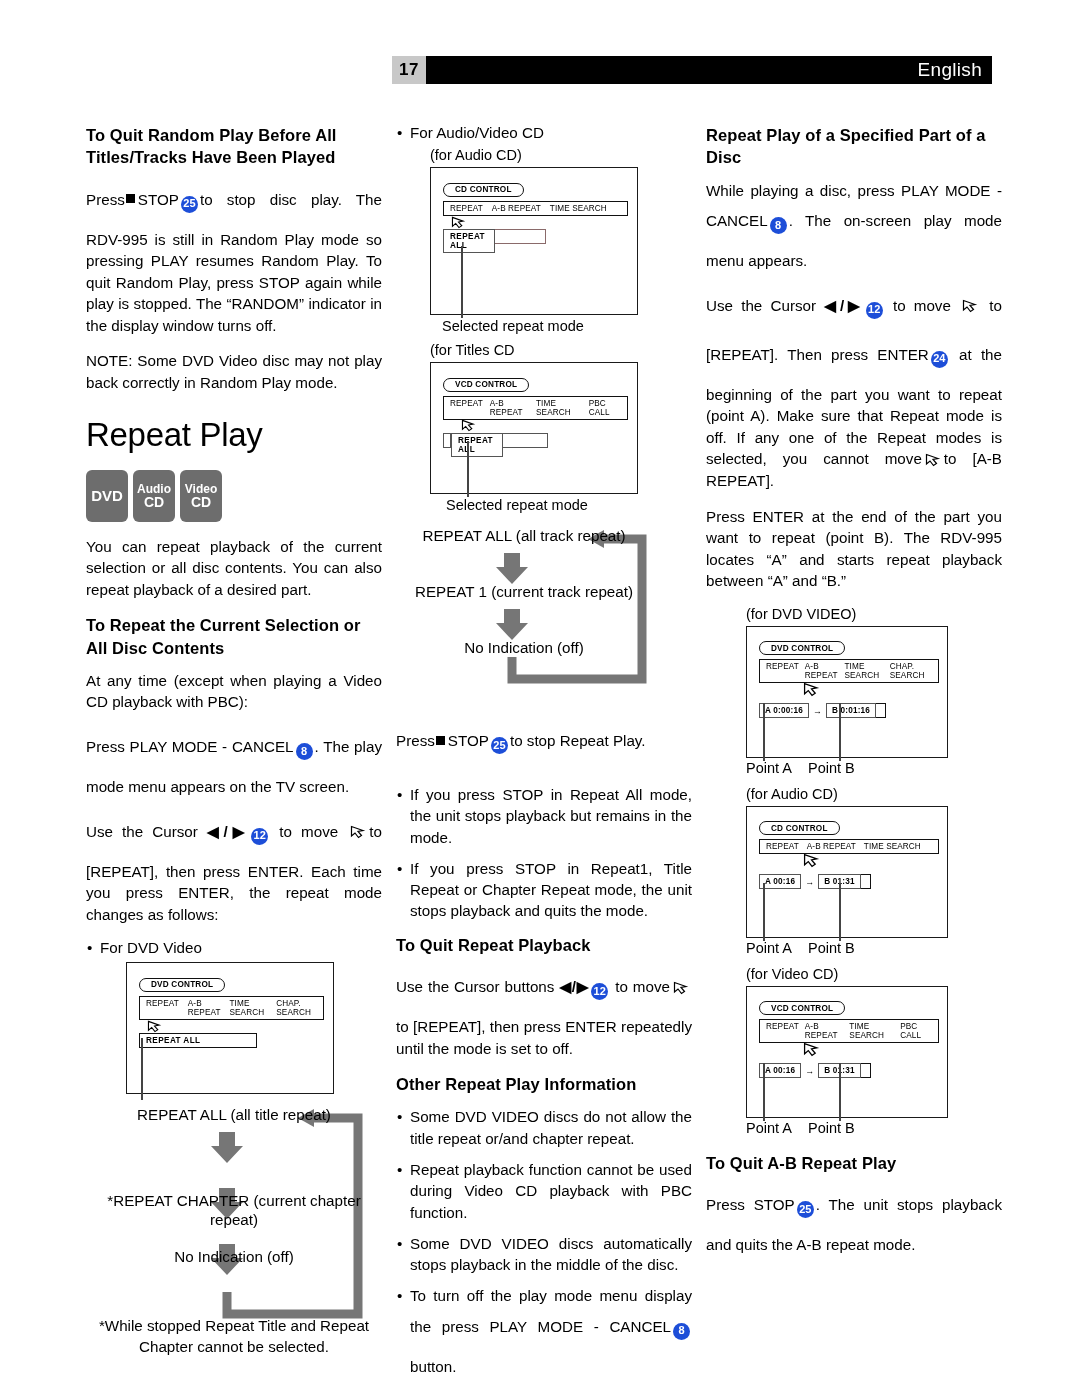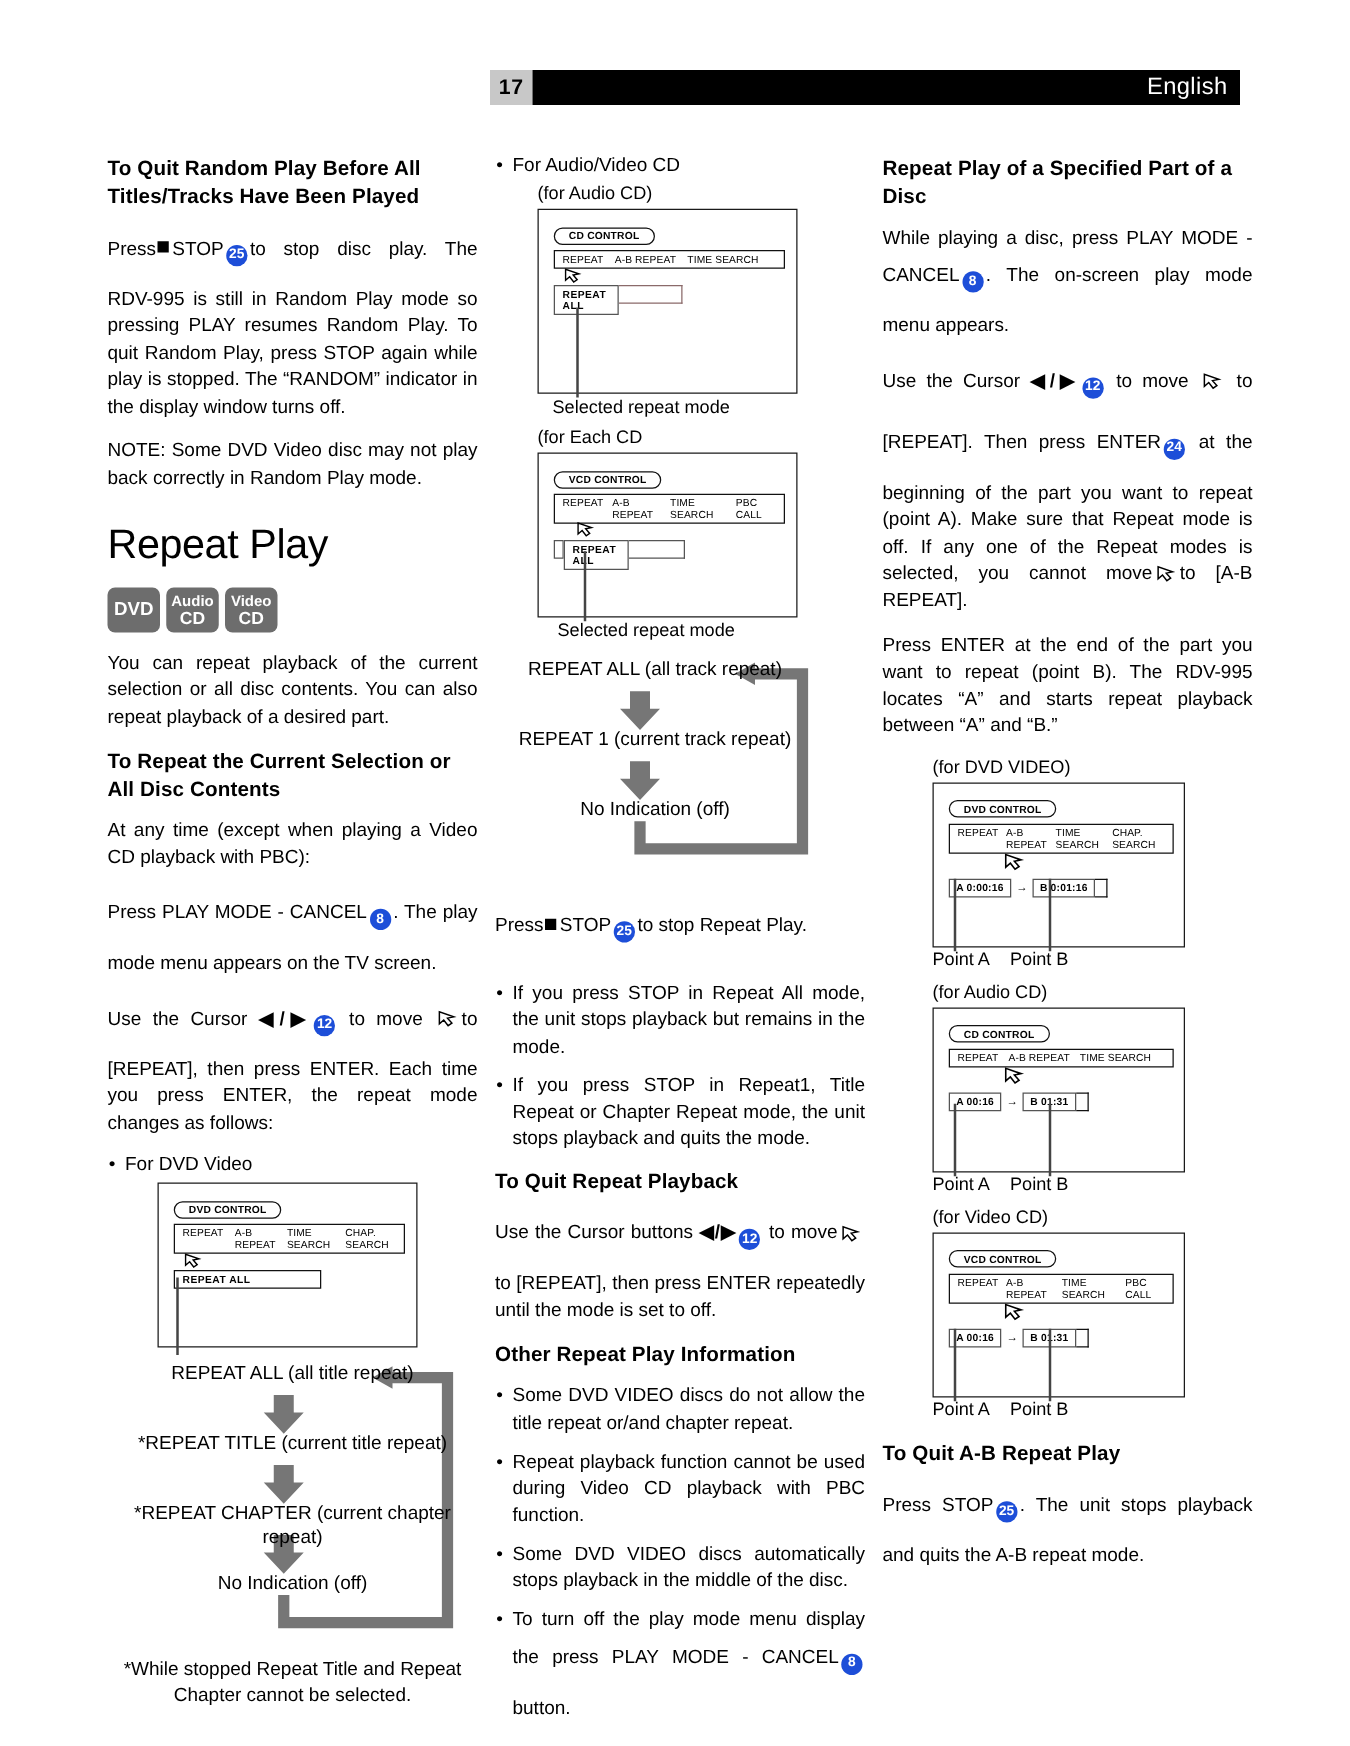--- a/index.html
+++ b/index.html
@@ -88,21 +88,21 @@
   .badges {
     display: flex;
     gap: 5px;
     margin: 0 0 14px 0;
   }
   .badge {
     background: #6d6d6d;
     color: #ffffff;
     border-radius: 6px;
     width: 42px;
-    height: 36px;
+    height: 52px;
     display: flex;
     flex-direction: column;
     align-items: center;
     justify-content: center;
     font-weight: bold;
     line-height: 1.0;
   }
   .badge .l1 { font-size: 12px; }
   .badge .l2 { font-size: 14px; }
   .badge.single .l2 { font-size: 15px; }
@@ -345,21 +345,20 @@
         <path d="M133 82 h16 v14 h8 l-16 17 l-16 -17 h8 z"></path>
         <path d="M133 138 h16 v14 h8 l-16 17 l-16 -17 h8 z"></path>
       </g>
 
       <path d="M141 186 L141 208 L272 208 L272 12 L225 12" fill="none" stroke="#767676" stroke-width="9"></path>
       <path d="M228 3 L212 12 L228 21 Z" fill="#767676"></path>
     </svg>
     <div style="position:relative;">
       <div class="flow-step" style="height:26px;">REPEAT ALL (all title repeat)</div>
       <div style="height:30px;"></div>
-      <div class="flow-step" style="height:26px;">*REPEAT TITLE (current title repeat)</div>
       <div style="height:30px;"></div>
       <div class="flow-step" style="height:26px;">*REPEAT CHAPTER (current chapter repeat)</div>
       <div style="height:30px;"></div>
       <div class="flow-step" style="height:26px;">No Indication (off)</div>
     </div>
     <div class="flow-note" style="margin-top:42px;">*While stopped Repeat Title and Repeat Chapter cannot be selected.</div>
   </div>
 </div>
 
 <div class="col col-mid">
@@ -385,21 +384,21 @@
       <div style="display:flex;">
         <div class="mode-box" style="width:52px;border-color:#555;border-width:1.6px;">REPEAT  ALL</div>
         <div style="border:1.2px solid #8a6a6a;border-left:none;width:50px;height:13px;"></div>
       </div>
       <div class="leader" style="left:30px;top:78px;height:72px;"></div>
     </div>
     <div class="leader-label" style="margin-left:12px;">Selected repeat mode</div>
   </div>
 
   <div class="screen-wrap" style="margin-left:34px;margin-top:8px;">
-    <div class="screen-cap">(for Each CD</div>
+    <div class="screen-cap">(for Titles CD</div>
     <div class="screen" style="width:208px;height:132px;padding:10px 0 0 12px;">
       <div class="ctrl-pill">VCD CONTROL</div>
       <div class="menu-bar" style="width:185px;margin-top:4px;gap:7px;">
         <span>REPEAT</span>
         <span>A-B REPEAT</span>
         <span>TIME SEARCH</span>
         <span>PBC CALL</span>
       </div>
       <div style="position:relative;height:13px;">
         <span style="position:absolute;left:18px;top:-2px;">

